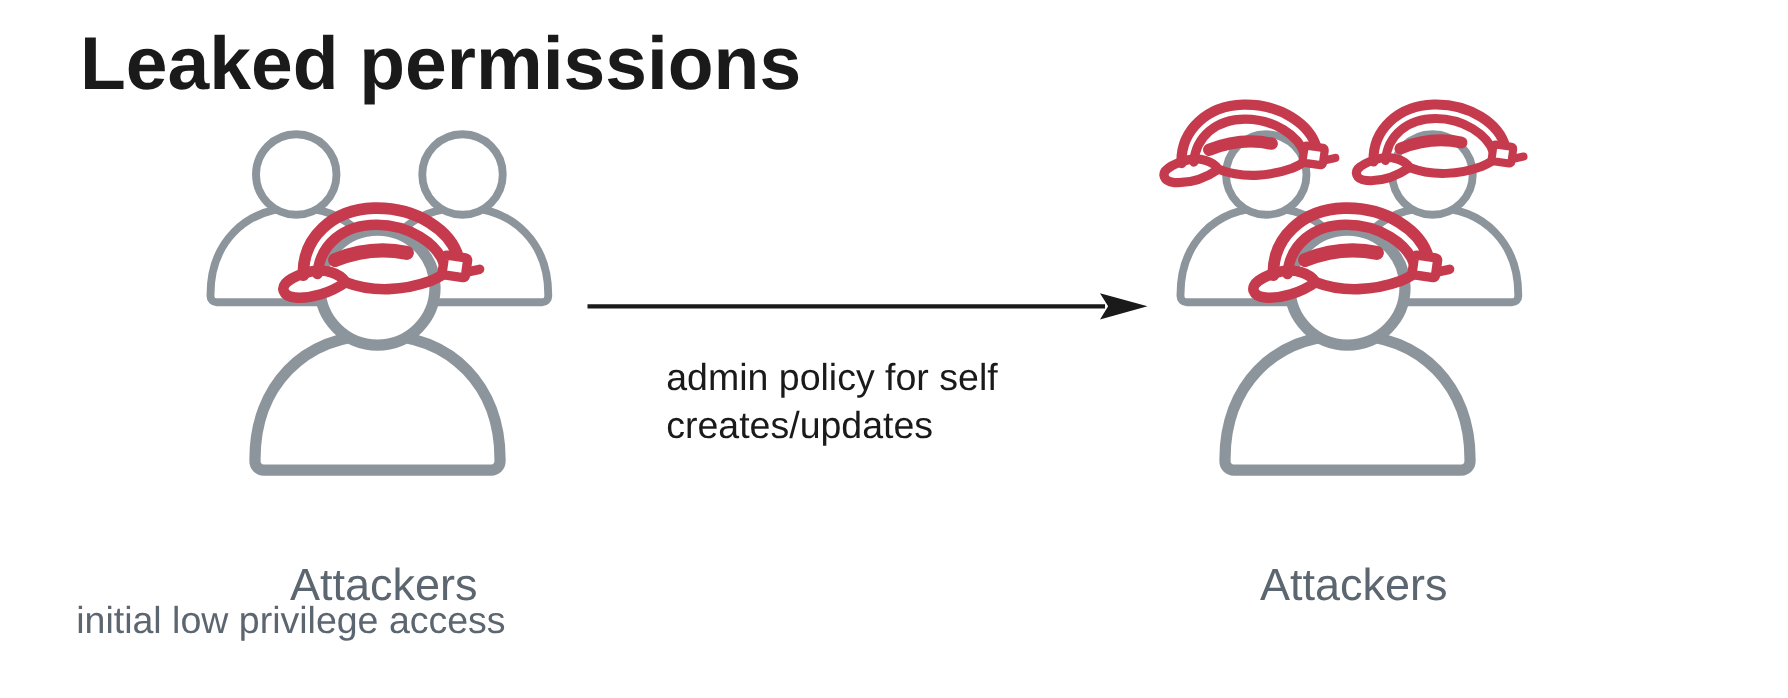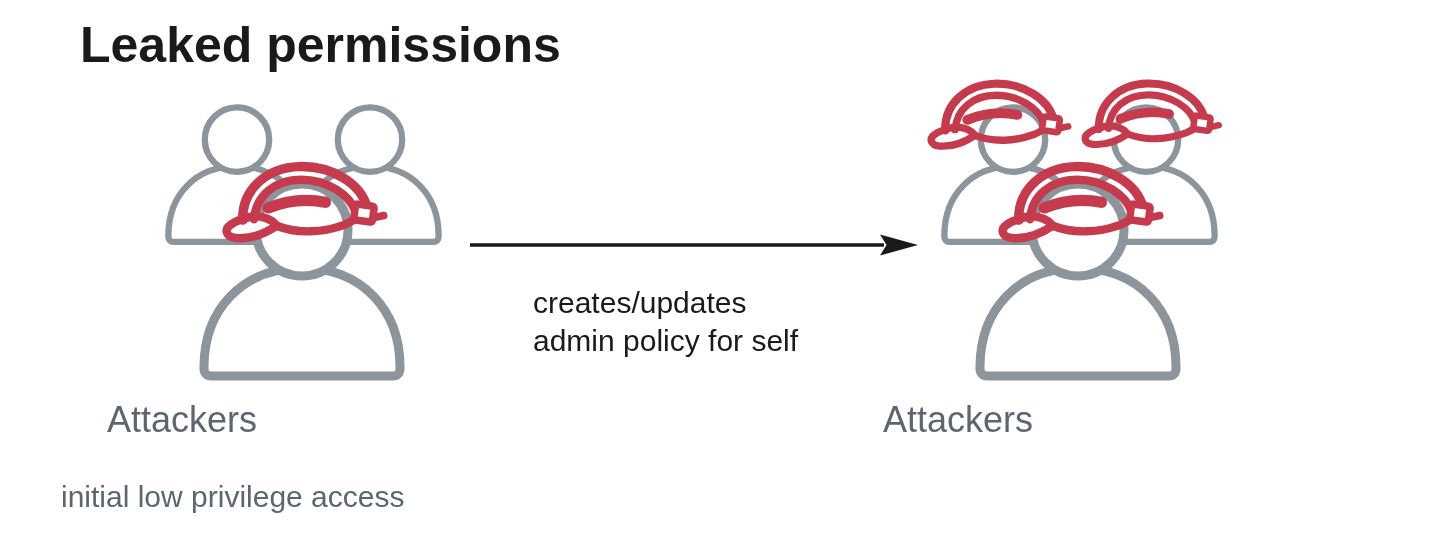--- a/index.html
+++ b/index.html
@@ -3,31 +3,31 @@
 <meta charset="utf-8">
 <style>
   html,body{margin:0;padding:0;background:#ffffff;}
   #canvas{
     position:relative;width:1430px;height:558px;
     background:var(--c-background,#ffffff);
     font-family:"Liberation Sans",sans-serif;
     overflow:hidden;
   }
   .title{
-    position:absolute;left:80px;top:18px;
-    font-size:50px;font-weight:bold;line-height:1.1;
+    position:absolute;left:64px;top:18px;
+    font-size:60px;font-weight:bold;line-height:1.1;
     color:var(--c-title-text,#1a1a1a);
   }
   .group-svg{position:absolute;width:410px;height:335px;overflow:visible;}
   #left-group{left:100px;top:73px;}
   #right-group{left:876px;top:73px;}
   .arrow-svg{position:absolute;left:468px;top:231px;width:452px;height:28px;}
   .group-label{
-    position:absolute;width:400px;text-align:left;
-    font-size:36px;color:var(--c-caption-text,#5c6670);
+    position:absolute;width:400px;text-align:center;
+    font-size:36px;color:var(--c-caption-text,#5c6670);margin-top:48px;
   }
   #left-label{left:107px;top:399px;}
   #right-label{left:883px;top:399px;}
   .group-caption{
     position:absolute;width:520px;
     font-size:30px;color:var(--c-caption-text,#5c6670);
   }
   #left-caption{left:61px;top:480px;}
   #right-caption{left:802px;top:480px;}
   .transition-label{
@@ -71,22 +71,22 @@
     <use href="#sym-person" transform="translate(200,19) scale(0.70)"></use>
     <use href="#sym-person" transform="translate(102,89)"></use>
     <use href="#sym-cap" transform="translate(123,87) scale(0.94)"></use>
   </svg>
 
   <svg class="arrow-svg" viewBox="0 0 452 28">
     <line class="arrow-line" x1="2" y1="14" x2="416" y2="14"></line>
     <polygon class="arrow-head" points="450,14 412,3.5 418.5,14 412,24.5"></polygon>
   </svg>
   <div class="transition-label">
+    <div>admin policy for self</div>
     <div>creates/updates</div>
-    <div>admin policy for self</div>
   </div>
 
   <svg id="right-group" class="group-svg" viewBox="0 0 410 335">
     <use href="#sym-person" transform="translate(67,19) scale(0.70)"></use>
     <use href="#sym-person" transform="translate(200,19) scale(0.70)"></use>
     <use href="#sym-cap" transform="translate(52,5) scale(0.82)"></use>
     <use href="#sym-cap" transform="translate(206,5) scale(0.80)"></use>
     <use href="#sym-person" transform="translate(102,89)"></use>
     <use href="#sym-cap" transform="translate(123,87) scale(0.94)"></use>
   </svg>

